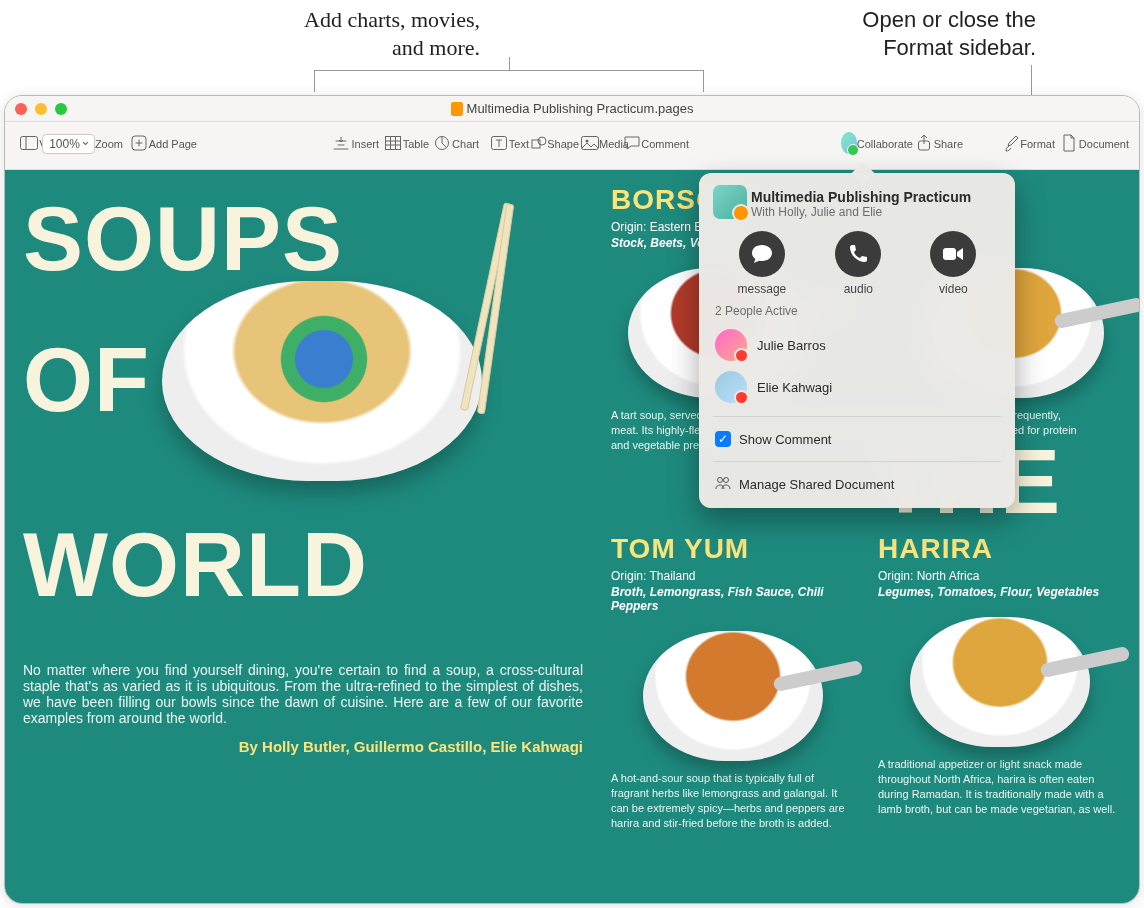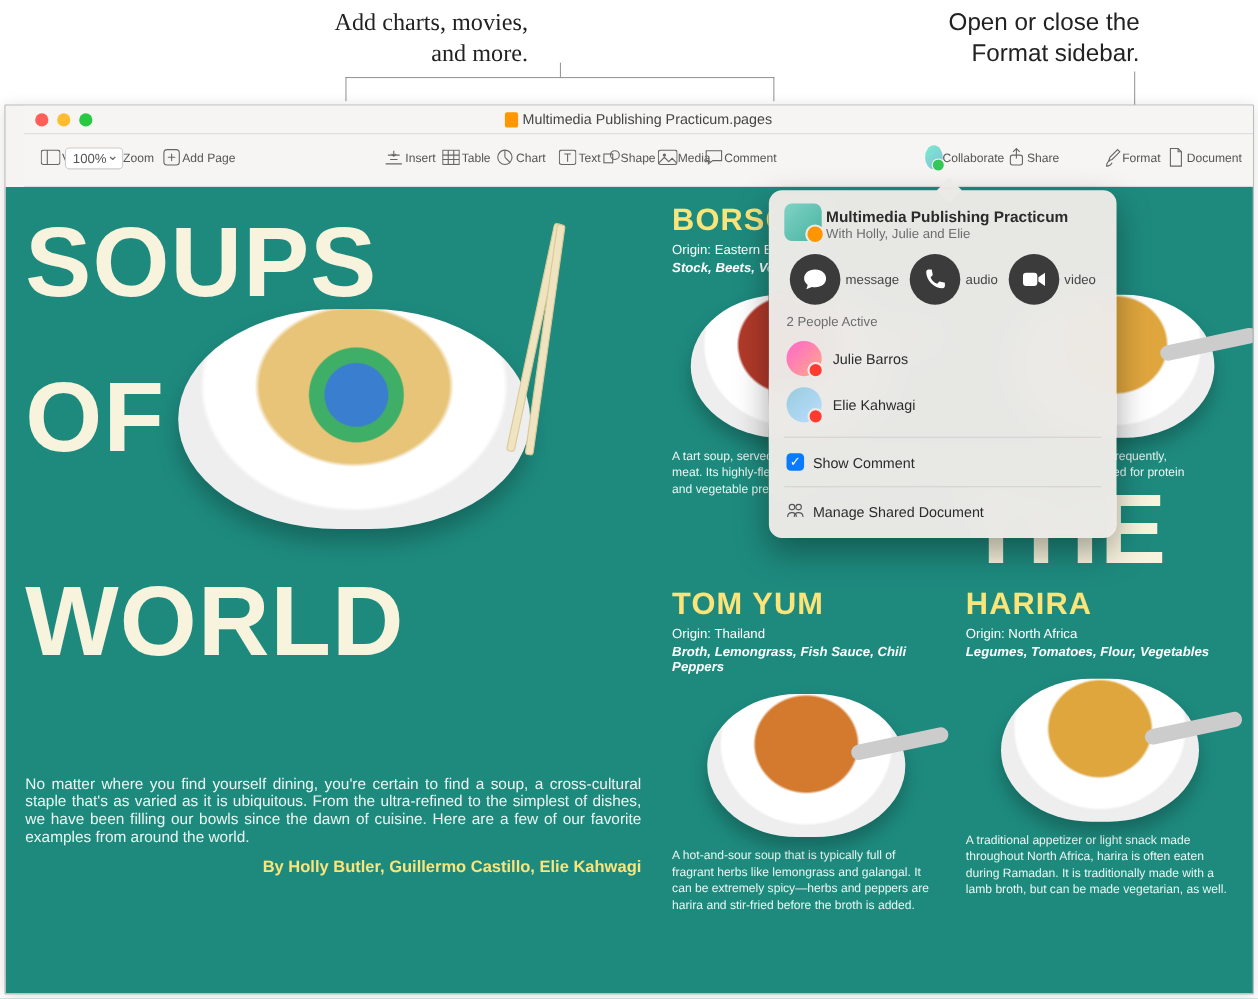--- a/index.html
+++ b/index.html
@@ -22,24 +22,23 @@
     border-top:1px solid #999; border-left:1px solid #999; border-right:1px solid #999;
   }
   .callout-bracket-left::after { content:""; position:absolute; left:50%; top:-14px; width:1px; height:14px; background:#999; }
   .callout-line-right {
     position:absolute; left:1031px; top:65px; width:1px; height:67px; background:#999;
   }
 
   
   .window {
     position:absolute; left:4px; top:95px; width:1136px; height:809px;
-    border:1px solid #bbb; border-radius:1px; overflow:hidden;
+    border:1px solid #bbb; border-radius:18px; overflow:hidden;
     box-shadow: 0 2px 14px rgba(0,0,0,0.12);
     background:#f5f4f2;
-    padding-left:17px;
   }
   .titlebar {
     height:26px; display:flex; align-items:center; gap:8px;
     padding:0 10px; background:#f6f5f3; border-bottom:1px solid #ddd;
     position:relative;
   }
   .traffic { display:flex; gap:8px; }
   .dot { width:12px; height:12px; border-radius:50%; }
   .dot.red { background:#ff5f57; } .dot.yellow { background:#febc2e; } .dot.green { background:#28c840; }
   .title-center { position:absolute; left:0; right:0; text-align:center; font-size:13px; color:#444; display:flex; align-items:center; justify-content:center; gap:4px; pointer-events:none;}
@@ -78,21 +77,21 @@
     width:320px; height:200px; border-radius:50%/55%;
     background: radial-gradient(ellipse at 50% 35%, #e7c478 0 38%, #fff 40% 60%, #eee 62% 100%);
     box-shadow: 0 12px 20px rgba(0,0,0,0.25);
     position:relative;
   }
   .bowl-main::after{ content:""; position:absolute; left:35%; top:14%; width:100px; height:100px; border-radius:50%;
      background: radial-gradient(circle,#3a7ecf 0 40%,#3fae67 42% 60%, transparent 62%);}
   .chopsticks { position:absolute; right:-10px; top:-80px; width:10px; height:210px; transform:rotate(12deg);}
   .chopsticks::before,.chopsticks::after{content:"";position:absolute;width:6px;height:210px;background:#f0e4c0;border:1px solid #d7c998;border-radius:3px;}
   .chopsticks::after{ left:10px; transform:rotate(-4deg);}
-  .intro { font-size:14px; max-width:560px; margin-top:98px; text-align:justify; color:#eaf6f2;}
+  .intro { font-size:14px; max-width:560px; margin-top:56px; text-align:justify; color:#eaf6f2;}
   .byline { color:#fbe47a; font-weight:700; margin-top:12px; font-size:15px; text-align:right; max-width:560px;}
 
   .cards { position:absolute; left:606px; top:14px; right:18px; bottom:10px; display:grid; grid-template-columns:1fr 1fr; gap:18px 24px;}
   .card h3 { font-family:"Arial Black",Impact,sans-serif; color:#fbe47a; font-size:28px; letter-spacing:1px;}
   .card .origin { font-size:12px; margin-top:4px;}
   .card .ingr { font-size:12px; font-style:italic; font-weight:700; margin-top:2px;}
   .card .bowl { width:180px; height:130px; margin:18px auto 10px; border-radius:50%/55%;
     background: radial-gradient(ellipse at 50% 35%, #b13a2a 0 36%, #fff 38% 60%, #eee 62% 100%);
     box-shadow: 0 10px 16px rgba(0,0,0,0.25); position:relative;}
   .card .bowl.yellow { background: radial-gradient(ellipse at 50% 35%, #e0a63e 0 36%, #fff 38% 60%, #eee 62% 100%); }
@@ -108,21 +107,21 @@
     padding:12px 14px 10px; color:#2b2b2b; font-size:13px;
   }
   .popup::before{content:"";position:absolute;top:-8px;left:156px;width:16px;height:16px;background:rgba(236,234,231,0.98);transform:rotate(45deg);} 
   .pop-head { display:flex; gap:4px; align-items:flex-end; }
   .pop-head .picon { width:34px; height:34px; border-radius:7px;
      background:linear-gradient(135deg,#7fd3c6,#49b3a0); position:relative; flex-shrink:0;}
   .pop-head .picon::after{content:"";position:absolute;right:-3px;bottom:-3px;width:14px;height:14px;border-radius:50%;background:#ff9500;border:2px solid #ece9e6;}
   .pop-title { font-weight:600; font-size:14px;}
   .pop-sub { color:#6d6d6d; font-size:12px;}
   .comm-row { display:flex; justify-content:space-around; margin:12px 0 8px; }
-  .comm { display:flex; flex-direction:row; align-items:center; gap:5px; font-size:12px; color:#454545; cursor:pointer;}
+  .comm { display:flex; flex-direction:column; align-items:center; gap:5px; font-size:12px; color:#454545; cursor:pointer;}
   .comm .circle { width:46px; height:46px; border-radius:50%; background:#3b3b3b; color:#fff; display:flex; align-items:center; justify-content:center;}
   .sec-label { color:#6d6d6d; font-size:12px; margin:6px 2px 6px;}
   .person { display:flex; align-items:center; gap:10px; padding:5px 2px; }
   .pavatar { width:32px; height:32px; border-radius:50%; background:linear-gradient(135deg,#f6c,#fa8); position:relative;}
   .pavatar::after{content:"";position:absolute;right:-2px;bottom:-2px;width:11px;height:11px;border-radius:50%;border:2px solid #ece9e6;}
   .pavatar.red::after{ background:#ff3b30; }
   .pavatar.blue{ background:linear-gradient(135deg,#9cd,#bdf);} .pavatar.blue::after{ background:#ff3b30;}
   .divider { height:1px; background:#d5d2cd; margin:8px 0;}
   .chk-row, .mng-row { display:flex; align-items:center; gap:8px; padding:6px 2px; cursor:pointer;}
   .chk { width:16px; height:16px; border-radius:4px; background:#0a7aff; display:flex; align-items:center; justify-content:center; color:#fff; font-size:12px;}

